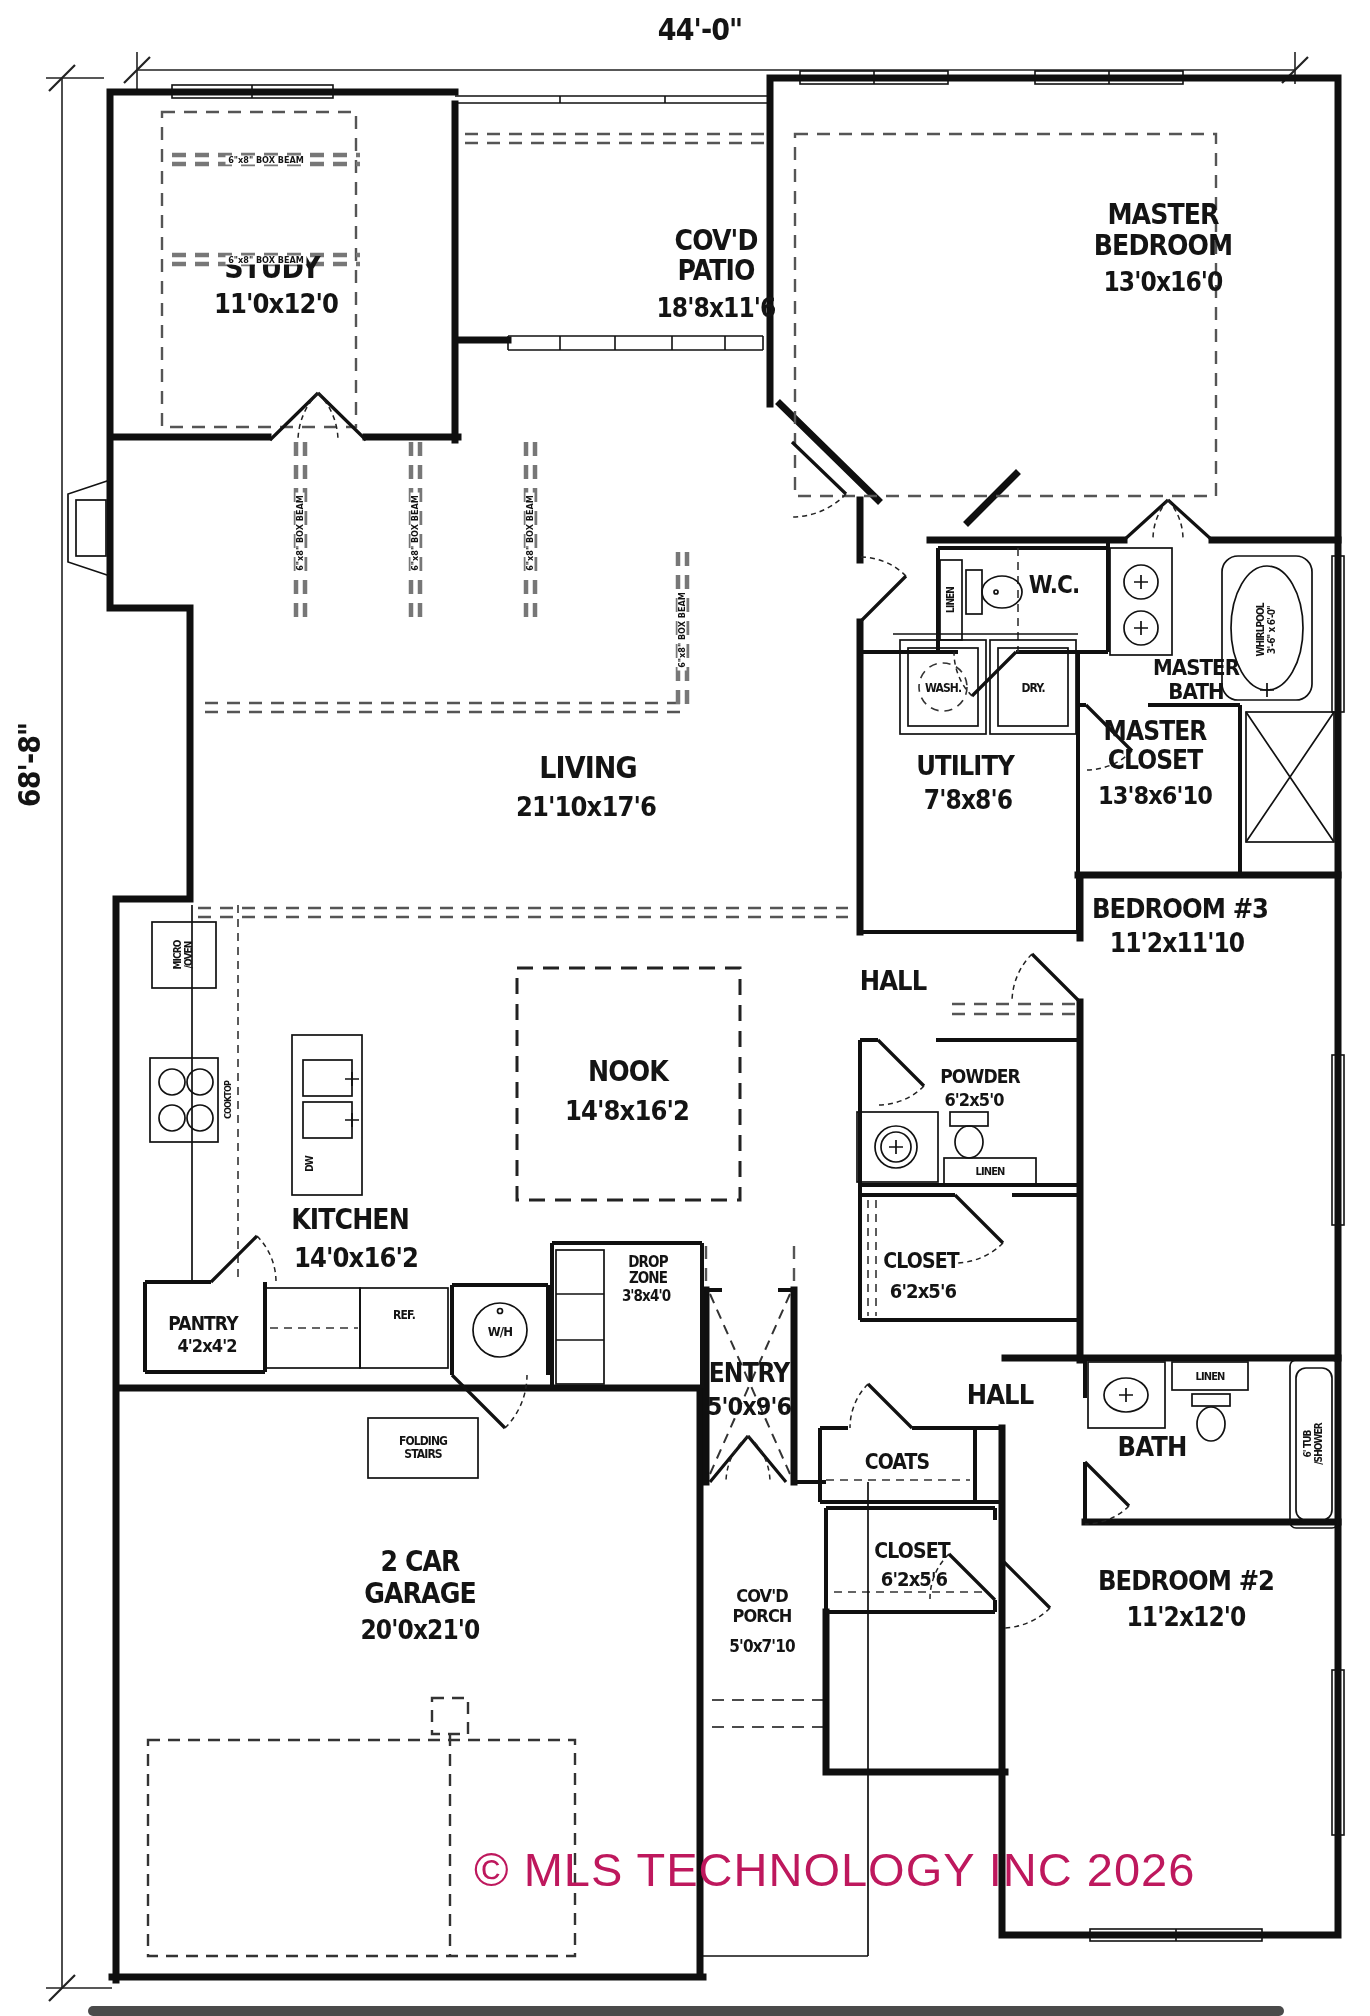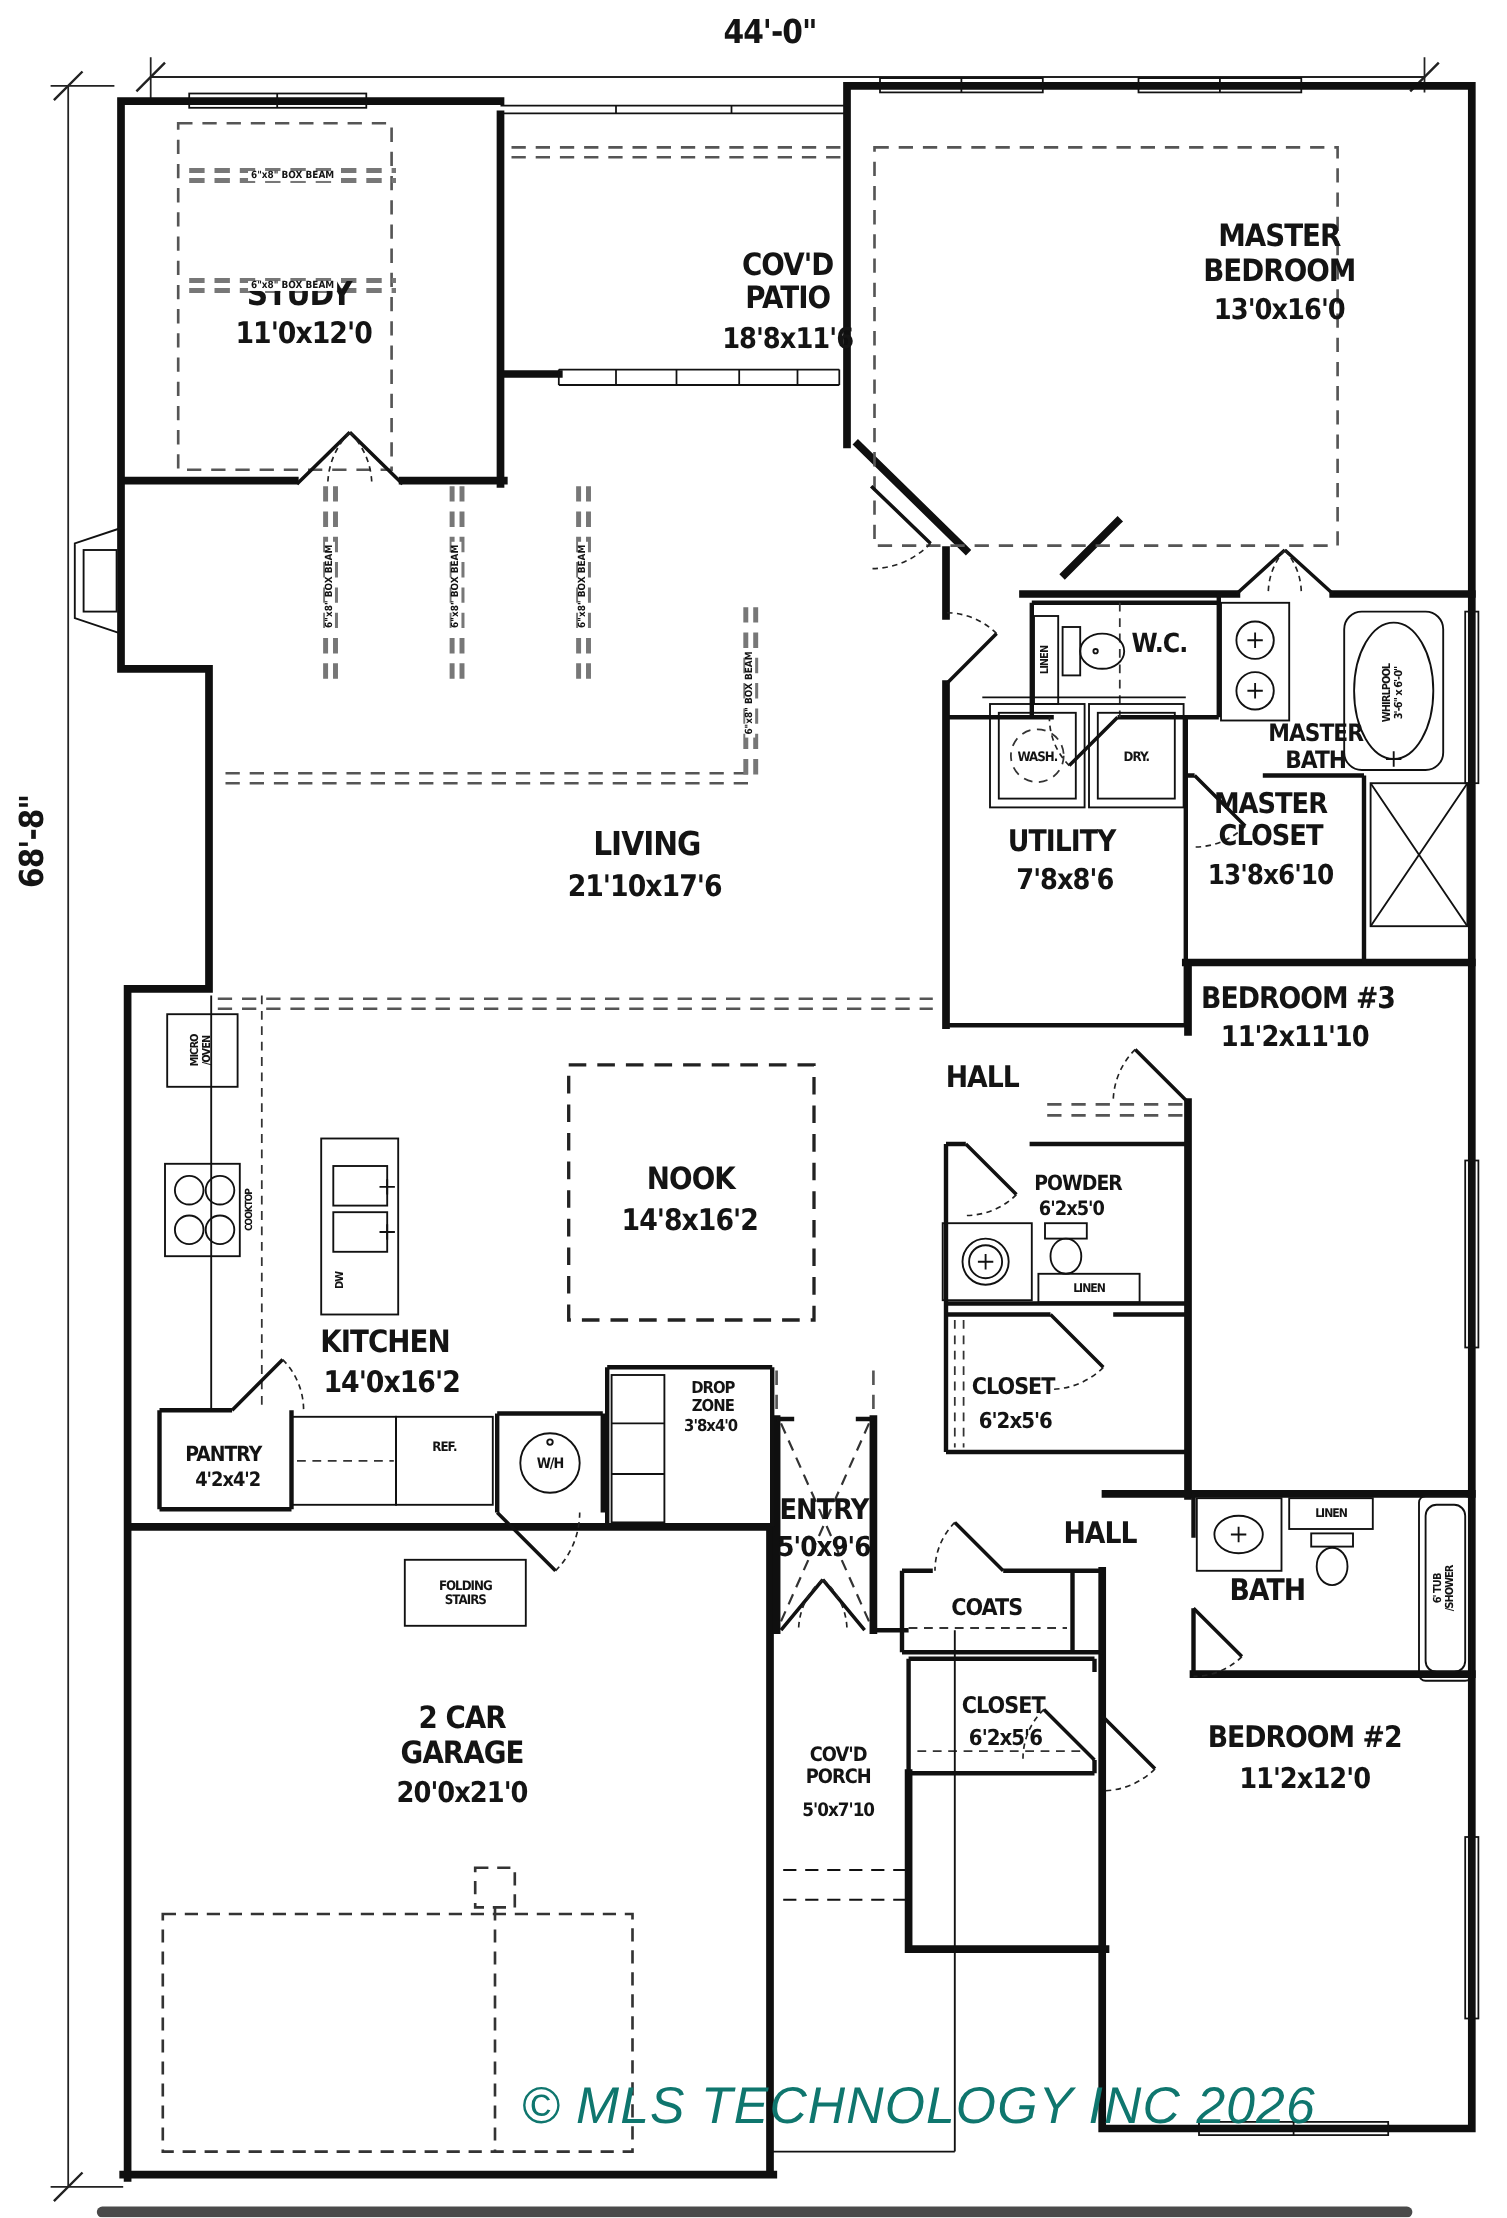--- a/index.html
+++ b/index.html
@@ -4,22 +4,22 @@
 <style>
   html,body{margin:0;padding:0;background:#fff;}
   .canvas{position:relative;width:1370px;height:2016px;background:#ffffff;overflow:hidden;
           font-family:"DejaVu Sans",sans-serif;}
   svg.plan{position:absolute;left:0;top:0;}
   .lbl{position:absolute;transform:translate(-50%,-50%) scaleX(.9);font-weight:700;color:#141414;
        white-space:nowrap;letter-spacing:-1px;line-height:1;}
   .v{transform:translate(-50%,-50%) rotate(-90deg) scaleX(.9);}
   .stack{display:flex;flex-direction:column;align-items:center;line-height:1.08;}
   .beam{background:#fff;padding:0 3px;letter-spacing:0;font-weight:700;}
-  .watermark{position:absolute;left:474px;top:1886px;font-family:"Liberation Sans",sans-serif;
-             font-weight:400;font-size:47px;color:#0f766e;letter-spacing:1px;white-space:nowrap;font-style:italic;}
+  .watermark{position:absolute;left:474px;top:1842px;font-family:"Liberation Sans",sans-serif;
+             font-weight:400;font-size:47px;color:#be185d;letter-spacing:1px;white-space:nowrap;}
   .bottombar{position:absolute;left:88px;top:2006px;width:1196px;height:10px;background:#4a4a4a;border-radius:5px;}
 </style>
 </head>
 <body>
 
 <div class="canvas">
 
 <svg class="plan" width="1370" height="2016" viewBox="0 0 1370 2016">
 
   <g stroke="#222" stroke-width="1.6" fill="none">

